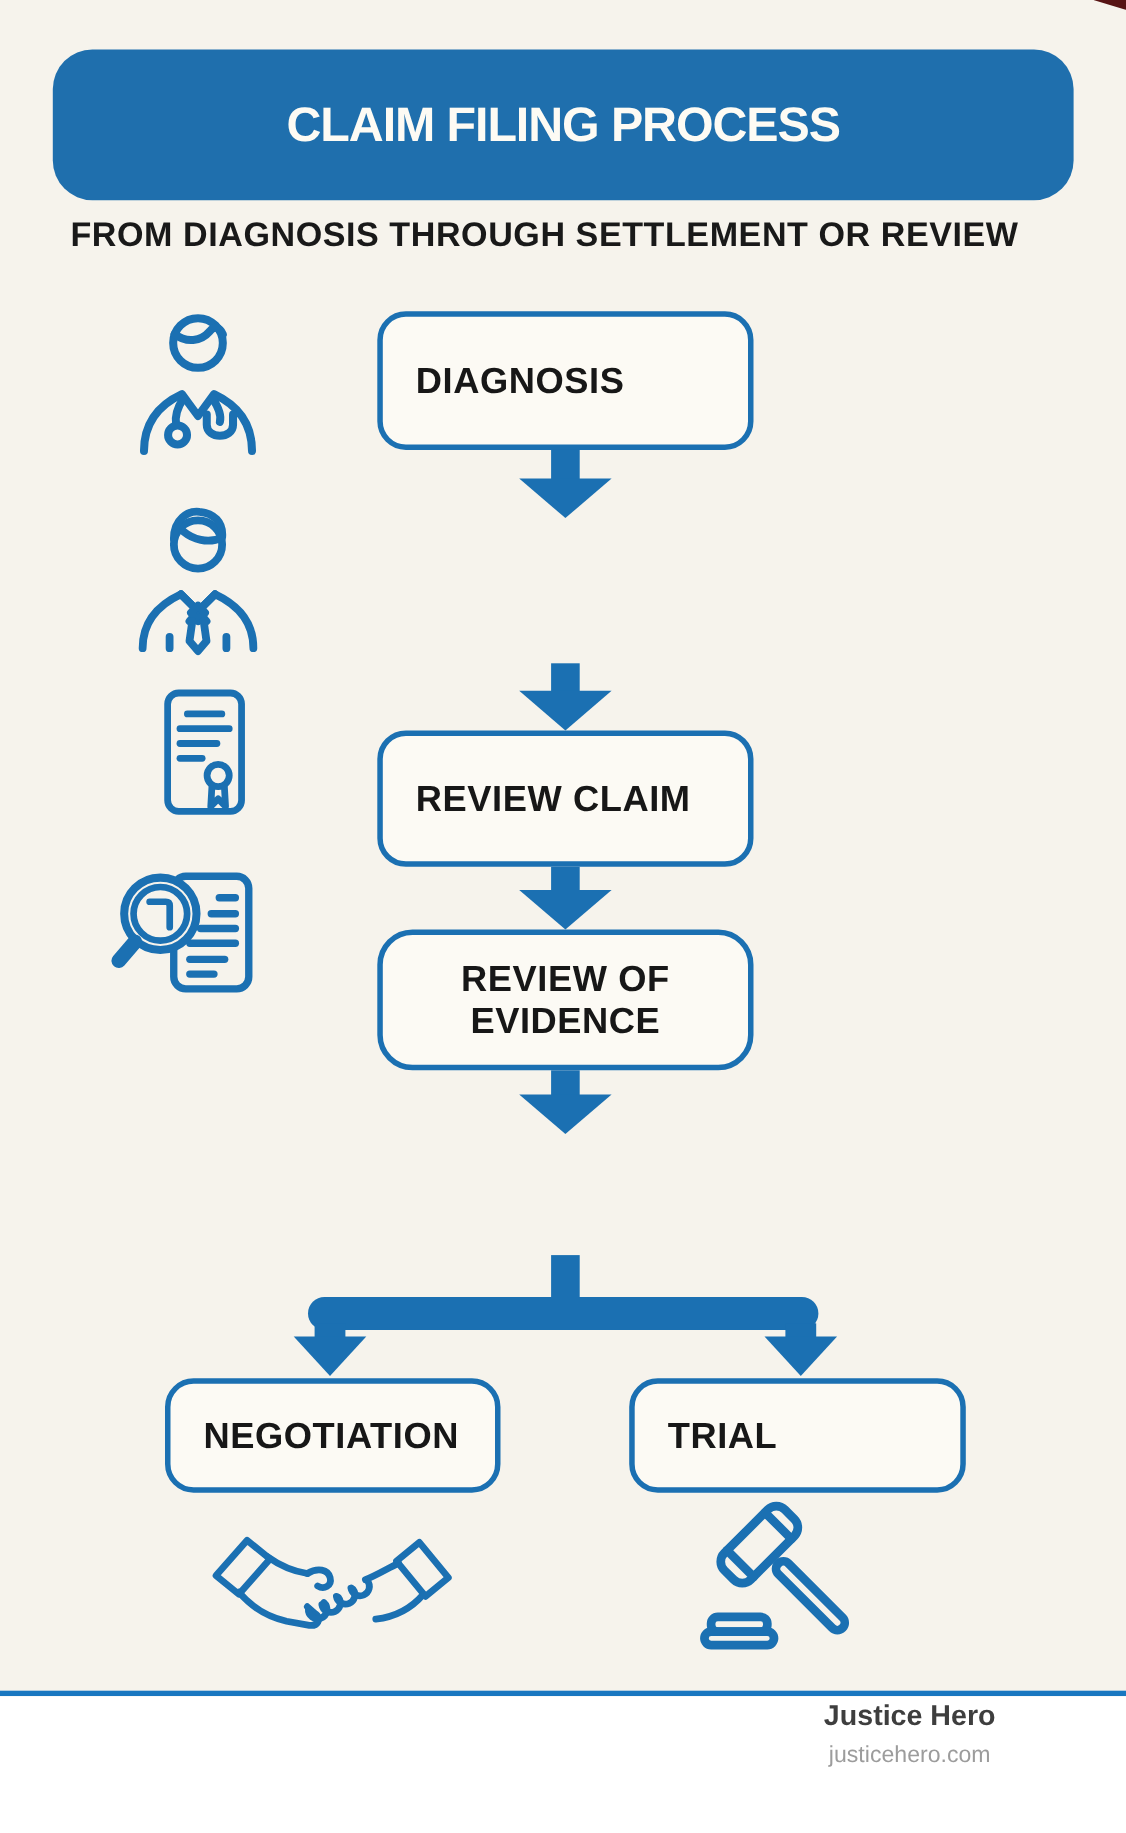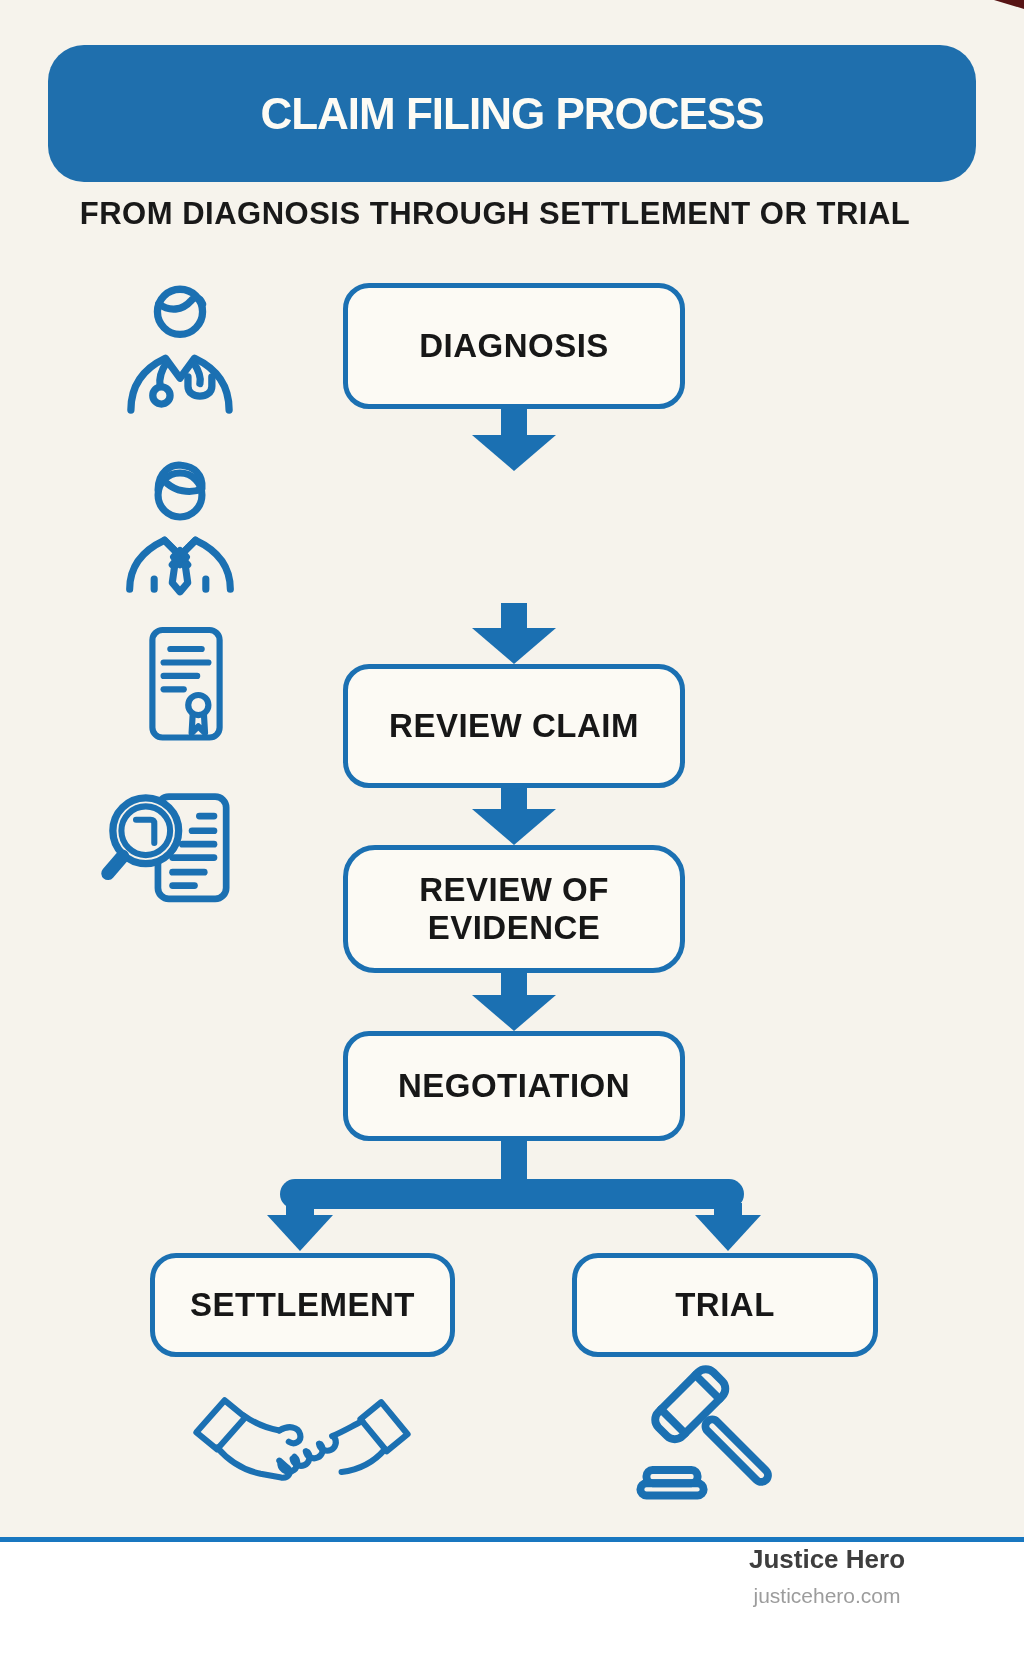--- a/index.html
+++ b/index.html
@@ -17,21 +17,21 @@
     clip-path:polygon(0 0,100% 0,100% 100%);}
 
   .header-banner{position:absolute;left:48px;top:45px;width:928px;height:137px;
     background:var(--header-blue);border-radius:36px;display:flex;align-items:center;justify-content:center;}
   .header-banner h1{color:#fdfbf4;font-size:44px;font-weight:bold;letter-spacing:-1px;white-space:nowrap;}
 
   .subtitle{position:absolute;left:0;top:196px;width:990px;text-align:center;
     font-size:31px;font-weight:bold;color:#191919;letter-spacing:0.5px;}
 
   .box{position:absolute;border:5px solid var(--accent);border-radius:26px;background:var(--boxfill);
-    display:flex;align-items:center;justify-content:center;text-align:center;
+    display:flex;align-items:center;justify-content:flex-start;text-align:center;
     font-weight:bold;font-size:33px;color:var(--ink);line-height:1.16;letter-spacing:0.5px;padding:0 30px;}
 
   .step{left:343px;width:342px;}
   .step-1{top:283px;height:126px;}
   .step-2{top:471px;height:132px;}
   .step-3{top:664px;height:124px;}
   .step-4{top:845px;height:128px;border-radius:32px;}
   .step-5{top:1031px;height:110px;}
 
   .outcome{top:1253px;height:104px;}
@@ -65,21 +65,21 @@
 </head>
 <body>
 
 <div class="canvas">
 
   <div class="corner-sliver"></div>
 
   <div class="header-banner">
     <h1>CLAIM FILING PROCESS</h1>
   </div>
-  <div class="subtitle">FROM DIAGNOSIS THROUGH SETTLEMENT OR TRIAL</div>
+  <div class="subtitle">FROM DIAGNOSIS THROUGH SETTLEMENT OR REVIEW</div>
 
   <div class="icon icon-doctor">
     <svg viewBox="0 0 100 110">
       <g class="stroke" stroke-width="5.5">
         <circle cx="50" cy="30" r="17"></circle>
         <path d="M34,24 C42,30 52,29 58,22 C61,18 65,19 67,24"></path>
         <path d="M13,104 C13,84 24,72 39,65 L50,80 L61,65 C76,72 87,84 87,104"></path>
         <path d="M40,68 C36,74 34,80 35,86"></path>
         <circle cx="36" cy="93" r="6.5"></circle>
         <path d="M60,68 C64,74 66,80 65,84"></path>
@@ -136,23 +136,20 @@
   </div>
 
   <div class="box step step-1">
     <span>DIAGNOSIS</span>
   </div>
   <div class="box step step-3">
     <span>REVIEW CLAIM</span>
   </div>
   <div class="box step step-4">
     <span>REVIEW OF EVIDENCE</span>
-  </div>
-  <div class="box step step-5">
-    <span>NEGOTIATION</span>
   </div>
 
   <div class="flow-arrow" style="top:409px;height:62px;">
     <div class="stem" style="height:30px;"></div>
       <div class="head" style="top:26px;"></div>
   </div>
   <div class="flow-arrow" style="top:603px;height:61px;">
     <div class="stem" style="height:29px;"></div>
       <div class="head" style="top:25px;"></div>
   </div>
@@ -170,21 +167,21 @@
       <rect x="251" y="0" width="26" height="48"></rect>
       <rect x="30" y="38" width="464" height="30" rx="15"></rect>
       <rect x="36" y="62" width="28" height="14"></rect>
       <polygon points="17,74 83,74 50,110"></polygon>
       <rect x="464" y="62" width="28" height="14"></rect>
       <polygon points="445,74 511,74 478,110"></polygon>
     </g>
   </svg>
 
   <div class="box outcome outcome-settlement">
-    <span>SETTLEMENT</span>
+    <span>NEGOTIATION</span>
   </div>
   <div class="box outcome outcome-trial">
     <span>TRIAL</span>
   </div>
 
   <div class="icon icon-handshake">
     <svg viewBox="0 0 240 140">
       <g class="stroke" stroke-width="6.5">
         <polygon points="8,64 38,30 60,48 30,82"></polygon>
         <polygon points="232,66 204,32 182,50 210,84"></polygon>

